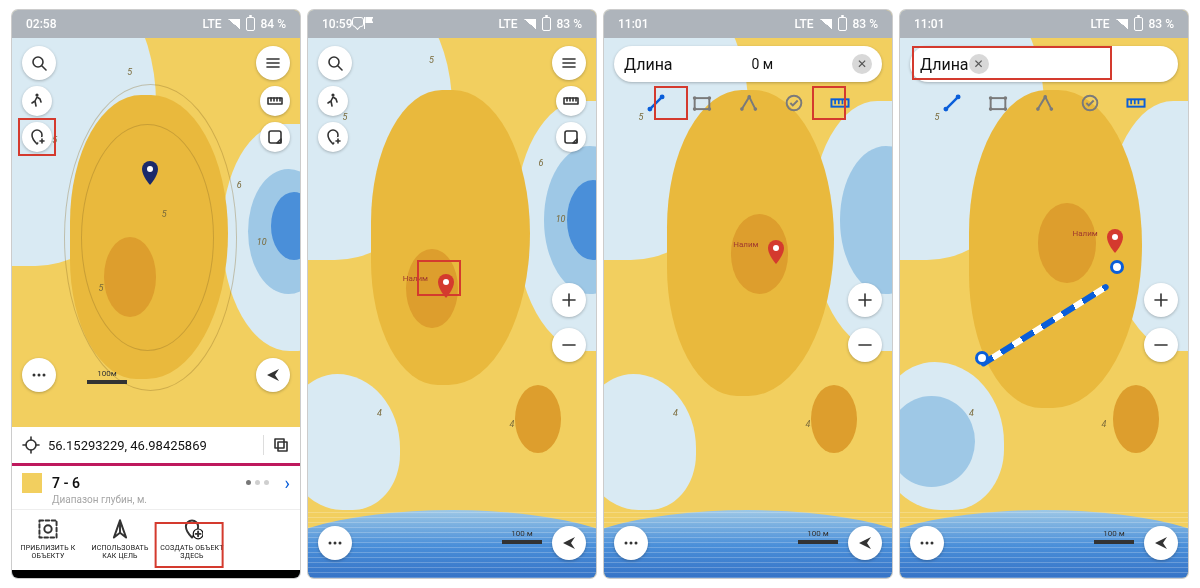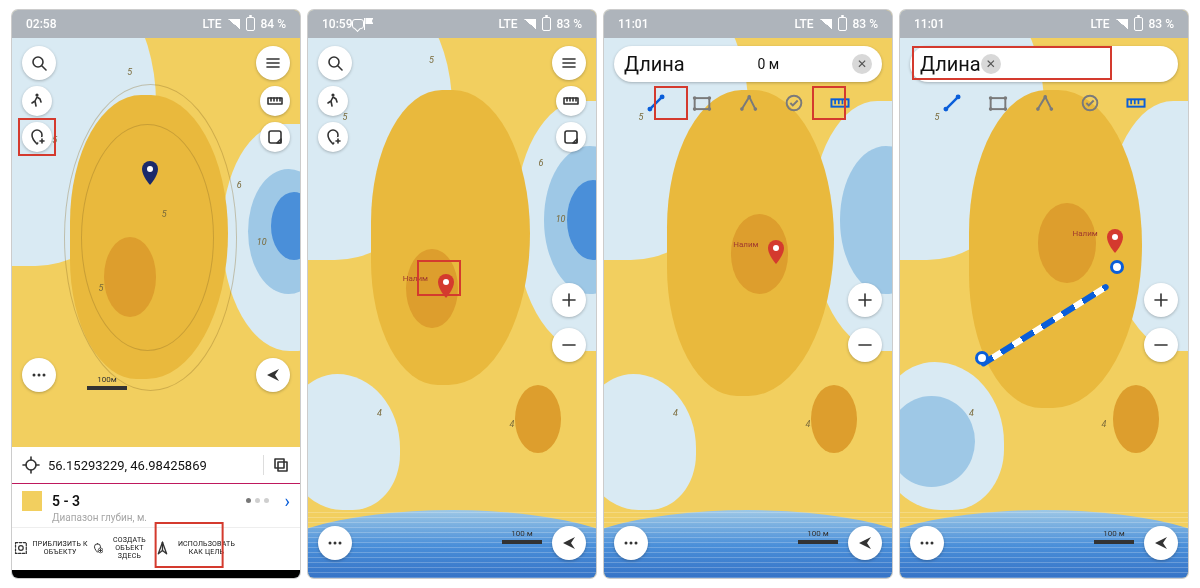--- a/index.html
+++ b/index.html
@@ -49,44 +49,44 @@
   .dn{position:absolute;font-size:9px;color:#7a6a3a;font-style:italic;pointer-events:none;}
   
   .rbtn{position:absolute;width:34px;height:34px;background:#fff;border-radius:50%;
     display:flex;align-items:center;justify-content:center;box-shadow:0 1px 3px rgba(0,0,0,.25);
     color:#333;z-index:30;}
   .rbtn.sm{width:30px;height:30px;}
   .rbtn svg{width:18px;height:18px;}
   
   .pill{position:absolute;top:36px;left:10px;right:10px;height:36px;background:#fff;border-radius:18px;
     box-shadow:0 1px 3px rgba(0,0,0,.25);display:flex;align-items:center;padding:0 10px;z-index:30;}
-  .pill .lab{font-size:20px;color:#111;}
+  .pill .lab{font-size:16px;color:#111;}
   .pill .val{flex:1;text-align:center;font-size:14px;color:#111;}
   .pill .clear{width:20px;height:20px;border-radius:50%;background:#d8d8d8;display:flex;align-items:center;justify-content:center;font-size:12px;color:#555;}
   
   .toolrow{position:absolute;top:78px;left:0;right:0;display:flex;justify-content:center;gap:16px;z-index:30;}
   .tool{width:30px;height:30px;display:flex;align-items:center;justify-content:center;color:#7a7a7a;}
   .tool.active{color:#0a5ed9;}
   .tool svg{width:22px;height:22px;}
   
   .hl{position:absolute;border:2px solid var(--red);z-index:35;pointer-events:none;}
   
   .panel{position:absolute;left:0;right:0;bottom:0;background:#fff;z-index:32;display:flex;flex-direction:column;}
-  .coord-row{display:flex;align-items:center;gap:8px;padding:8px 10px;border-bottom:1px solid #be185d;}
+  .coord-row{display:flex;align-items:center;gap:8px;padding:8px 10px;border-bottom:3px solid #be185d;}
   .coord-row .coords{flex:1;font-size:13px;color:#111;}
   .depth-row{display:flex;align-items:center;gap:10px;padding:6px 10px 2px;position:relative;}
   .swatch{width:20px;height:20px;background:var(--land1);}
   .depth-row .range{font-size:14px;font-weight:600;color:#111;}
   .depth-row .sub{position:absolute;left:40px;bottom:-10px;font-size:10px;color:#a6a6a6;}
   .dots{display:flex;gap:4px;margin-left:auto;}
   .dots span{width:5px;height:5px;border-radius:50%;background:#cfcfcf;}
   .dots span.on{background:#777;}
   .chev{color:#0a5ed9;font-size:18px;margin-left:6px;}
   .actions{display:grid;grid-template-columns:repeat(4,1fr);border-top:1px solid #eee;margin-top:14px;}
-  .act{display:flex;align-items:center;gap:4px;padding:8px 2px 10px;}
+  .act{display:flex;flex-direction:column;align-items:center;gap:4px;padding:8px 2px 10px;}
   .act svg{width:22px;height:22px;stroke:#111;}
   .act .t{font-size:7px;line-height:8px;text-align:center;color:#111;letter-spacing:.2px;}
   .navbar{height:8px;background:#000;}
   
   .pin{position:absolute;width:22px;height:30px;z-index:28;}
   .pin svg{width:100%;height:100%;}
   .pin .lab{position:absolute;top:3px;left:-32px;font-size:8px;color:#a03a2e;}
   .mline-solid{position:absolute;height:6px;background:repeating-linear-gradient(90deg,#0a5ed9 0 14px,#fff 14px 24px);
     border-radius:3px;transform-origin:left center;z-index:27;}
   .mpt{position:absolute;width:14px;height:14px;border:3px solid #0a5ed9;background:#fff;border-radius:50%;z-index:28;}
@@ -274,68 +274,68 @@
   <div class="rbtn" style="bottom:186px;left:10px">
         <svg viewBox="0 0 18 18">
           <use href="#i-dots"></use>
         </svg>
       </div>
   <div class="rbtn" style="bottom:186px;right:10px">
         <svg viewBox="0 0 18 18">
           <use href="#i-arrow"></use>
         </svg>
       </div>
-  <div class="scale" style="left:26%;bottom:188px">
+  <div class="scale" style="left:26%;bottom:194px">
         <span>100м</span>
         <div class="bar"></div>
       </div>
 
   <div class="panel">
     <div class="coord-row">
       <svg viewBox="0 0 18 18" width="18" height="18">
             <use href="#i-target"></use>
           </svg>
       <span class="coords">56.15293229, 46.98425869</span>
       <span style="width:1px;height:20px;background:#ddd"></span>
       <svg viewBox="0 0 18 18" width="18" height="18">
             <use href="#i-copy"></use>
           </svg>
     </div>
     <div class="depth-row">
       <div class="swatch"></div>
-      <span class="range">5 - 3</span>
+      <span class="range">7 - 6</span>
       <span class="sub">Диапазон глубин, м.</span>
       <div class="dots">
             <span class="on"></span>
             <span></span>
             <span></span>
           </div>
       <span class="chev">›</span>
     </div>
     <div class="actions">
       <div class="act">
             <svg viewBox="0 0 18 18">
               <use href="#i-zoomobj"></use>
             </svg>
             <span class="t">ПРИБЛИЗИТЬ К
 ОБЪЕКТУ</span>
           </div>
       <div class="act">
             <svg viewBox="0 0 18 18">
+              <use href="#i-navarrow"></use>
+            </svg>
+            <span class="t">ИСПОЛЬЗОВАТЬ
+КАК ЦЕЛЬ</span>
+          </div>
+      <div class="act">
+            <svg viewBox="0 0 18 18">
               <use href="#i-addpin"></use>
             </svg>
             <span class="t">СОЗДАТЬ
 ОБЪЕКТ ЗДЕСЬ</span>
-          </div>
-      <div class="act">
-            <svg viewBox="0 0 18 18">
-              <use href="#i-navarrow"></use>
-            </svg>
-            <span class="t">ИСПОЛЬЗОВАТЬ
-КАК ЦЕЛЬ</span>
           </div>
     </div>
     <div class="navbar"></div>
   </div>
   <div class="hl" style="bottom:10px;left:50%;width:24%;height:46px;transform:translateX(-2%)"></div>
 </div>
 
 <div class="phone">
   <div class="map">
     <div class="blob b-sky" style="left:-28%;top:-8%;width:78%;height:52%;border-radius:45% 55% 60% 40%"></div>
@@ -357,21 +357,21 @@
         <span class="dn" style="left:70%;top:72%">4</span>
     <div class="pin" style="left:44%;top:46%">
       <span class="lab">Налим</span>
       <svg viewBox="0 0 22 26">
             <use href="#pin-red"></use>
           </svg>
     </div>
     <div class="hl" style="left:38%;top:44%;width:44px;height:36px"></div>
   </div>
   <div class="status">
-    <span style="display:flex;align-items:center;gap:0">
+    <span style="display:flex;gap:0">
       <span>10:59</span>
       <span class="chat-ico"></span>
       <span class="flag-ico"></span>
     </span>
     <div class="right">
           <span>LTE</span>
           <span class="sig"></span>
           <span class="batt"></span>
           <span>83 %</span>
         </div>

